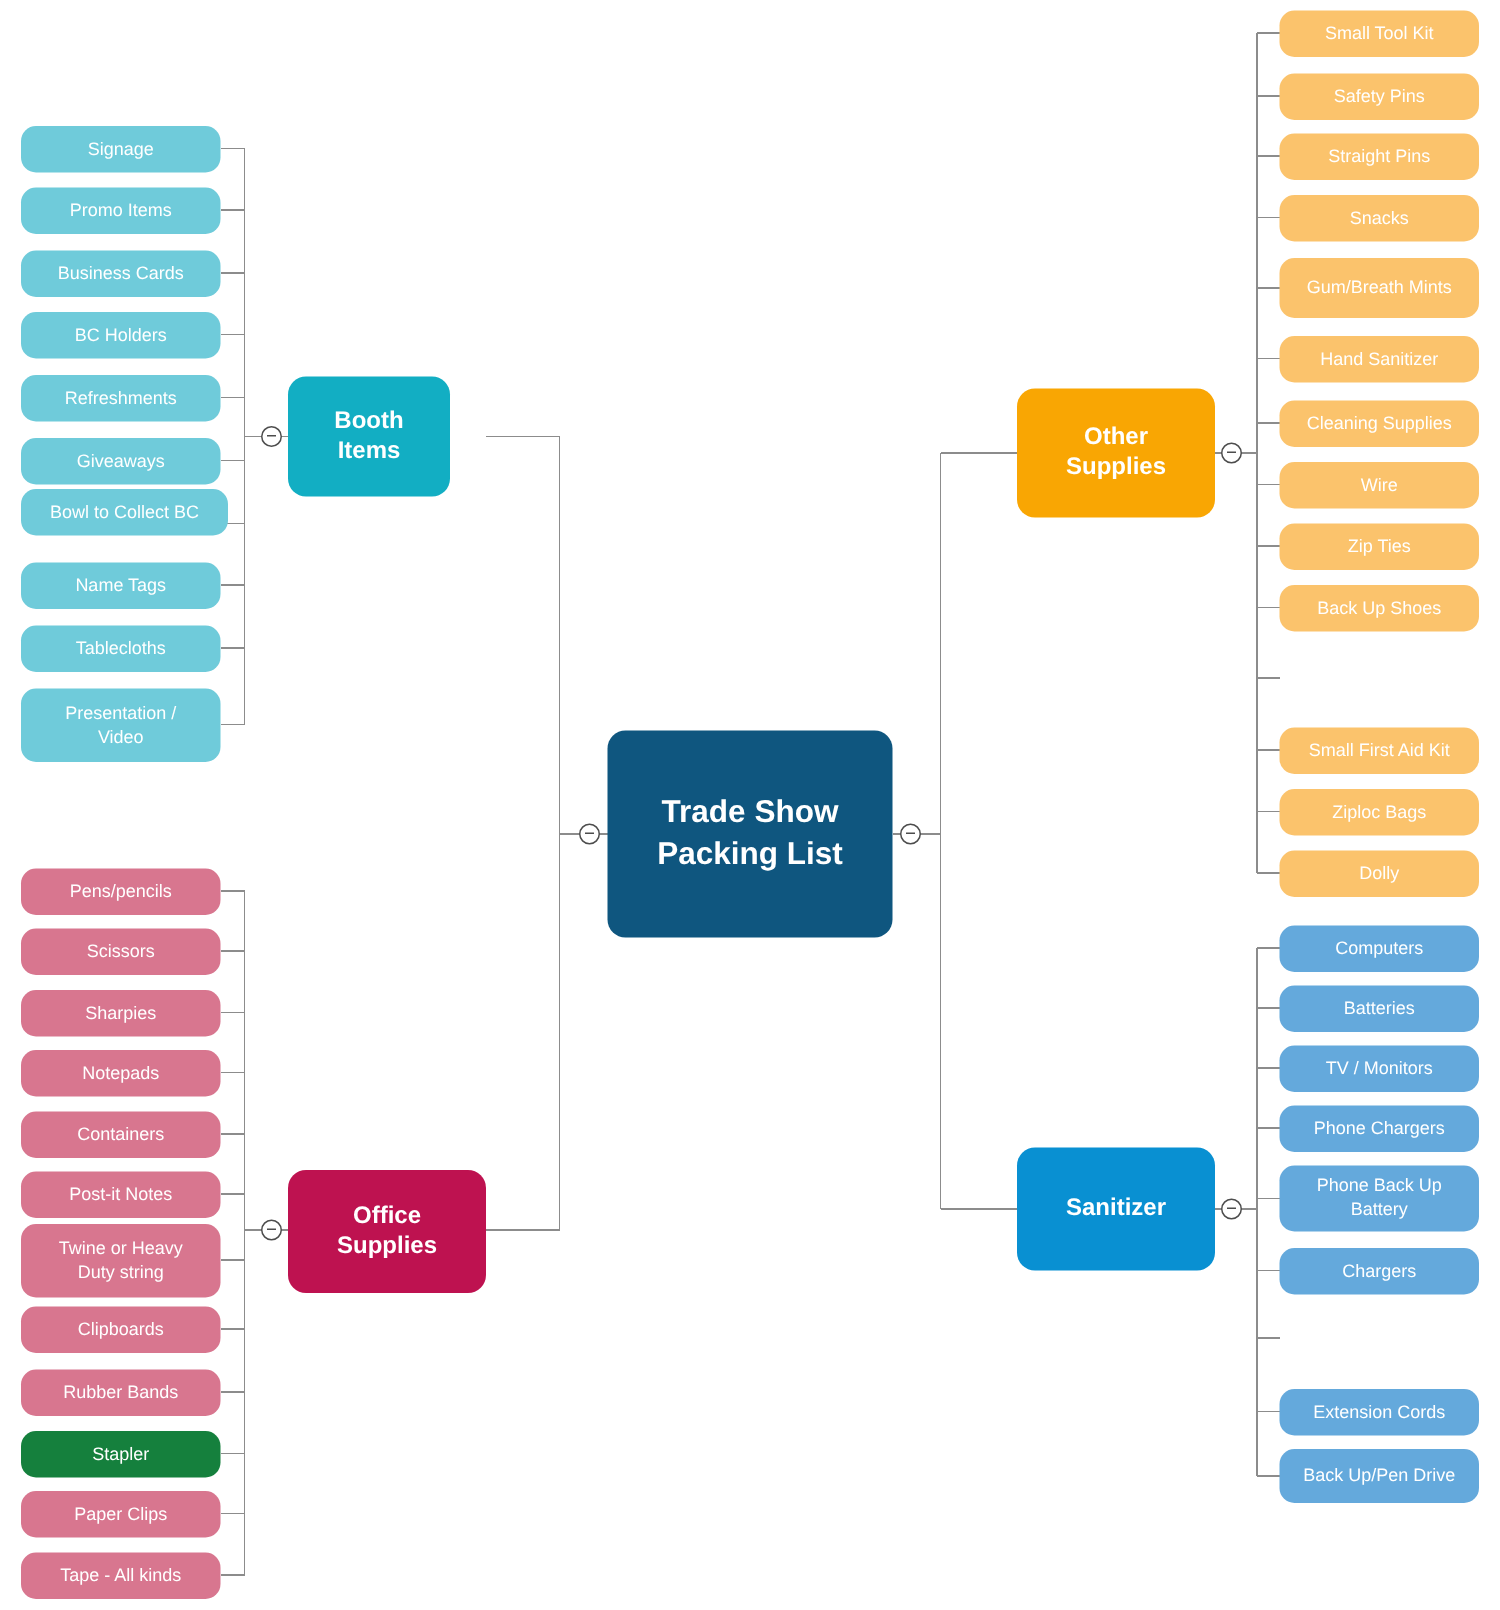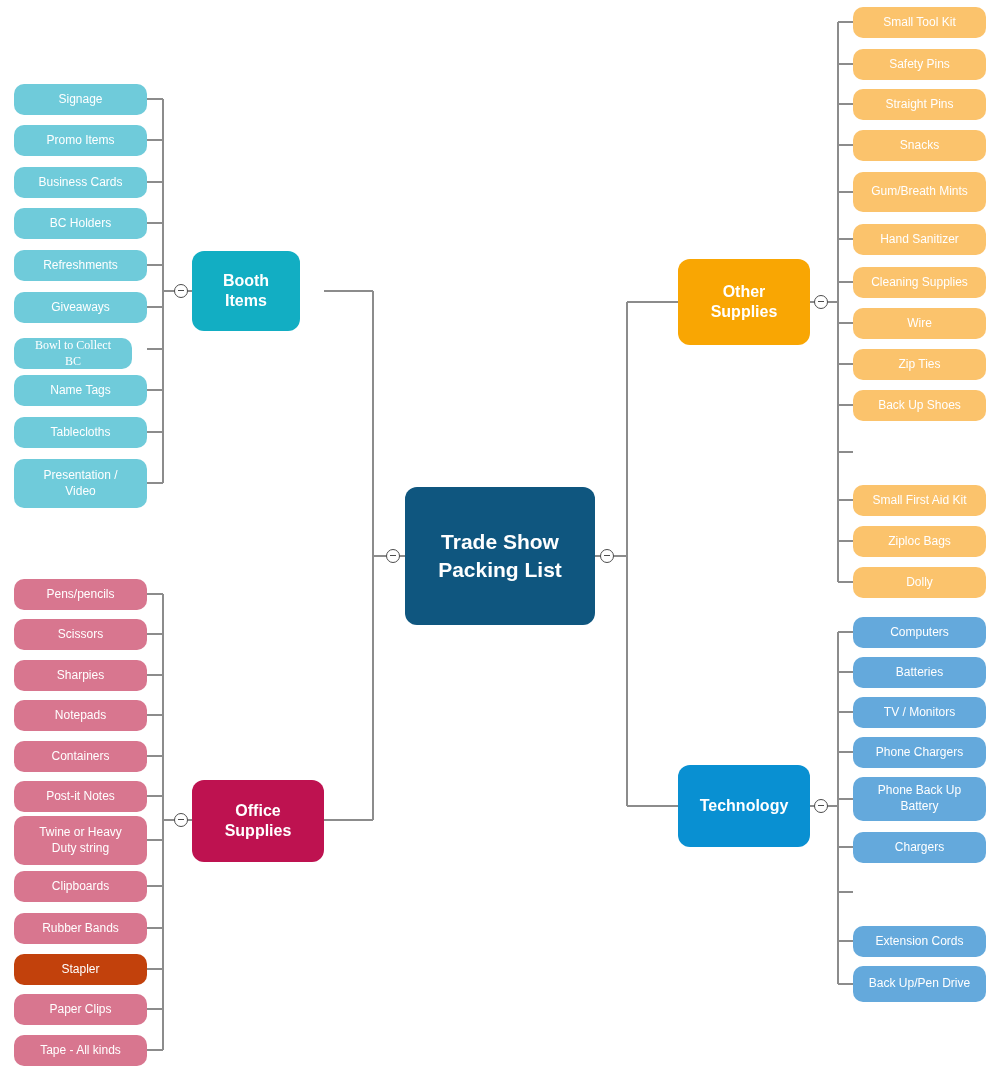--- a/index.html
+++ b/index.html
@@ -84,42 +84,42 @@
     </svg>
 
   <div class="node center" id="center-node" style="left: 405px; top: 487px; width: 190px; height: 138px; background: rgb(15, 86, 127);">Trade Show Packing List</div>
 
   <div class="node parent" id="parent-0" style="left: 192px; top: 251px; width: 108px; height: 80px; background: rgb(18, 174, 195);">Booth Items</div>
 
   <div class="node parent" id="parent-1" style="left: 192px; top: 780px; width: 132px; height: 82px; background: rgb(190, 18, 80);">Office Supplies</div>
 
   <div class="node parent" id="parent-2" style="left: 678px; top: 259px; width: 132px; height: 86px; background: rgb(249, 166, 3);">Other Supplies</div>
 
-  <div class="node parent" id="parent-3" style="left: 678px; top: 765px; width: 132px; height: 82px; background: rgb(9, 144, 210);">Technology</div>
+  <div class="node parent" id="parent-3" style="left: 678px; top: 765px; width: 132px; height: 82px; background: rgb(9, 144, 210);">Sanitizer</div>
 <div class="node child" style="left: 14px; top: 84px; width: 133px; height: 31px; background: rgb(111, 203, 218);">Signage</div>
     <div class="node child" style="left: 14px; top: 125px; width: 133px; height: 31px; background: rgb(111, 203, 218);">Promo Items</div>
     <div class="node child" style="left: 14px; top: 167px; width: 133px; height: 31px; background: rgb(111, 203, 218);">Business Cards</div>
     <div class="node child" style="left: 14px; top: 208px; width: 133px; height: 31px; background: rgb(111, 203, 218);">BC Holders</div>
     <div class="node child" style="left: 14px; top: 250px; width: 133px; height: 31px; background: rgb(111, 203, 218);">Refreshments</div>
     <div class="node child" style="left: 14px; top: 292px; width: 133px; height: 31px; background: rgb(111, 203, 218);">Giveaways</div>
-    <div class="node child" style="left: 14px; top: 338px; width: 118px; height: 31px; background: rgb(111, 203, 218); font-family: Liberation Serif, serif;">Bowl to Collect BC</div>
+    <div class="node child" style="left: 14px; top: 326px; width: 138px; height: 31px; background: rgb(111, 203, 218);">Bowl to Collect BC</div>
     <div class="node child" style="left: 14px; top: 375px; width: 133px; height: 31px; background: rgb(111, 203, 218);">Name Tags</div>
     <div class="node child" style="left: 14px; top: 417px; width: 133px; height: 31px; background: rgb(111, 203, 218);">Tablecloths</div>
     <div class="node child" style="left: 14px; top: 459px; width: 133px; height: 49px; background: rgb(111, 203, 218);">Presentation / Video</div>
     <div class="toggle" style="left: 174px; top: 284px; border-color: rgb(77, 77, 77);"></div>
     <div class="node child" style="left: 14px; top: 579px; width: 133px; height: 31px; background: rgb(216, 118, 143);">Pens/pencils</div>
     <div class="node child" style="left: 14px; top: 619px; width: 133px; height: 31px; background: rgb(216, 118, 143);">Scissors</div>
     <div class="node child" style="left: 14px; top: 660px; width: 133px; height: 31px; background: rgb(216, 118, 143);">Sharpies</div>
     <div class="node child" style="left: 14px; top: 700px; width: 133px; height: 31px; background: rgb(216, 118, 143);">Notepads</div>
     <div class="node child" style="left: 14px; top: 741px; width: 133px; height: 31px; background: rgb(216, 118, 143);">Containers</div>
     <div class="node child" style="left: 14px; top: 781px; width: 133px; height: 31px; background: rgb(216, 118, 143);">Post-it Notes</div>
     <div class="node child" style="left: 14px; top: 816px; width: 133px; height: 49px; background: rgb(216, 118, 143);">Twine or Heavy Duty string</div>
     <div class="node child" style="left: 14px; top: 871px; width: 133px; height: 31px; background: rgb(216, 118, 143);">Clipboards</div>
     <div class="node child" style="left: 14px; top: 913px; width: 133px; height: 31px; background: rgb(216, 118, 143);">Rubber Bands</div>
-    <div class="node child" style="left: 14px; top: 954px; width: 133px; height: 31px; background: #c2410c;">Stapler</div>
+    <div class="node child" style="left: 14px; top: 954px; width: 133px; height: 31px; background: #15803d;">Stapler</div>
     <div class="node child" style="left: 14px; top: 994px; width: 133px; height: 31px; background: rgb(216, 118, 143);">Paper Clips</div>
     <div class="node child" style="left: 14px; top: 1035px; width: 133px; height: 31px; background: rgb(216, 118, 143);">Tape - All kinds</div>
     <div class="toggle" style="left: 174px; top: 813px; border-color: rgb(77, 77, 77);"></div>
     <div class="node child" style="left: 853px; top: 7px; width: 133px; height: 31px; background: rgb(251, 195, 108);">Small Tool Kit</div>
     <div class="node child" style="left: 853px; top: 49px; width: 133px; height: 31px; background: rgb(251, 195, 108);">Safety Pins</div>
     <div class="node child" style="left: 853px; top: 89px; width: 133px; height: 31px; background: rgb(251, 195, 108);">Straight Pins</div>
     <div class="node child" style="left: 853px; top: 130px; width: 133px; height: 31px; background: rgb(251, 195, 108);">Snacks</div>
     <div class="node child" style="left: 853px; top: 172px; width: 133px; height: 40px; background: rgb(251, 195, 108);">Gum/Breath Mints</div>
     <div class="node child" style="left: 853px; top: 224px; width: 133px; height: 31px; background: rgb(251, 195, 108);">Hand Sanitizer</div>
     <div class="node child" style="left: 853px; top: 267px; width: 133px; height: 31px; background: rgb(251, 195, 108);">Cleaning Supplies</div>

